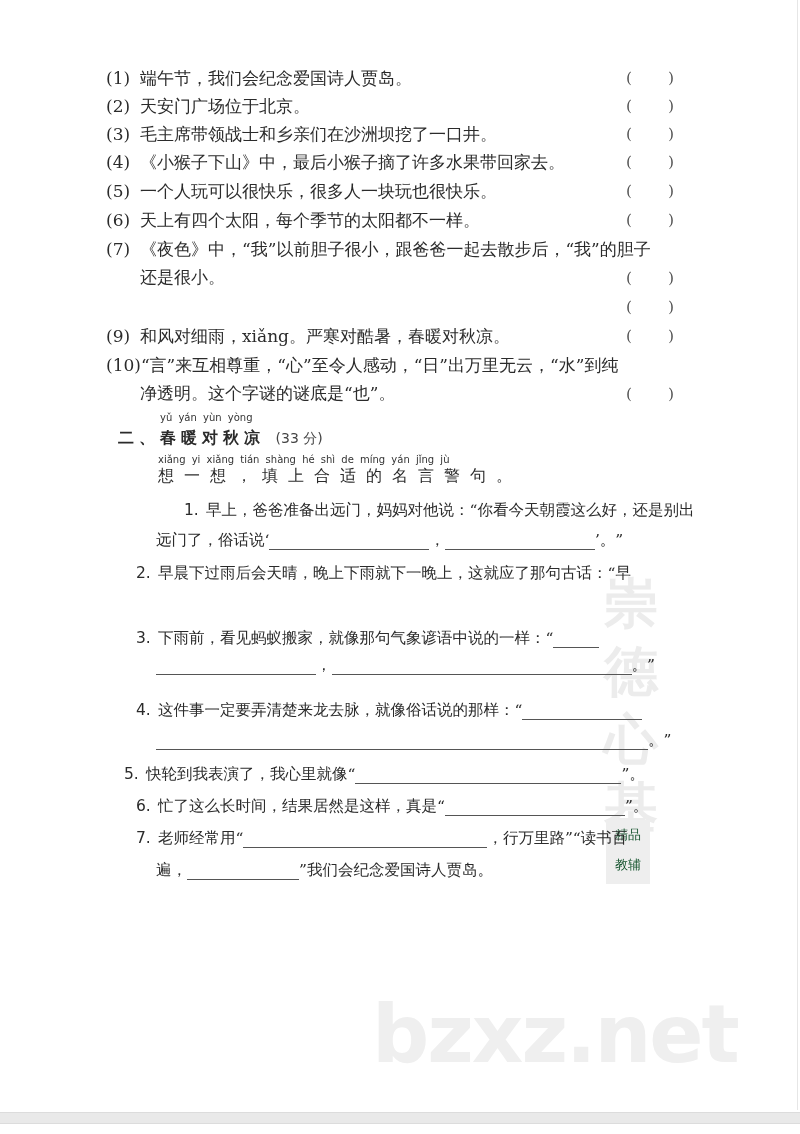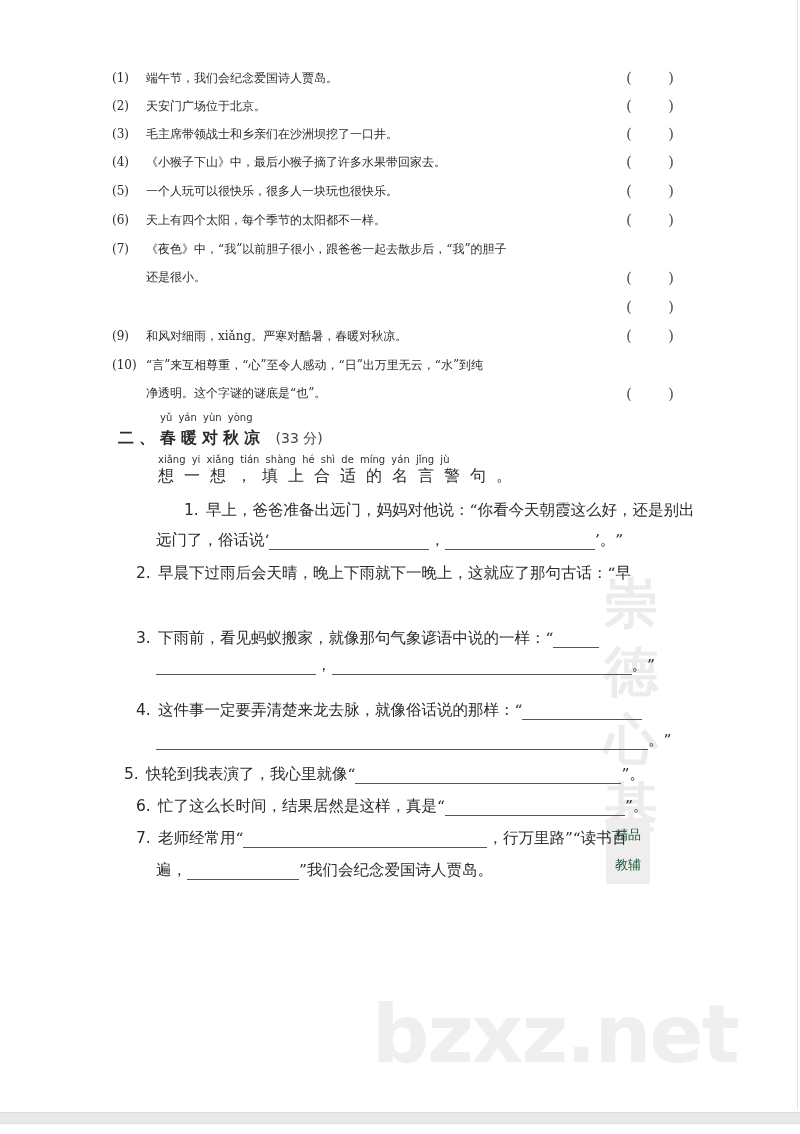--- a/index.html
+++ b/index.html
@@ -4,21 +4,21 @@
 <style>
   html, body { margin: 0; padding: 0; }
   body {
     width: 800px; height: 1134px; background: #ffffff; position: relative; overflow: hidden;
     font-family: "DejaVu Serif", "Liberation Serif", serif; color: #2b2b2b;
   }
   .page { position: absolute; left: 0; top: 0; width: 797px; height: 1110px; background: #fff; border-right: 1px solid #e6e6e6; }
   .bottom-bar { position: absolute; left: 0; top: 1112px; width: 800px; height: 10px; background: #e9e9e9; border-top: 1px solid #dcdcdc; border-bottom: 1px solid #dcdcdc; }
   .below { position: absolute; left: 0; top: 1124px; width: 800px; height: 10px; background: #fff; }
 
-  .tf-item { position: absolute; left: 112px; width: 560px; font-size: 12px; line-height: 28px; white-space: nowrap; }
+  .tf-item { position: absolute; left: 106px; width: 560px; font-size: 17px; line-height: 28px; white-space: nowrap; }
   .tf-item .num { display: inline-block; min-width: 34px; }
   .tf-item .cont { position: absolute; left: 34px; top: 28px; }
   .paren { position: absolute; left: 626px; width: 50px; font-size: 15.5px; line-height: 28px; color: #555; }
   .paren .l { position: absolute; left: 0; }
   .paren .r { position: absolute; left: 42px; }
 
   .pinyin { position: absolute; font-family: "DejaVu Sans", "Liberation Sans", sans-serif; font-size: 10px; color: #333; white-space: nowrap; word-spacing: 3px; }
   .section-title { position: absolute; left: 118px; top: 428px; font-family: "DejaVu Sans", "Liberation Sans", sans-serif; font-weight: bold; font-size: 16px; letter-spacing: 5px; white-space: nowrap; }
   .section-title .score { font-weight: normal; letter-spacing: 0; font-size: 14px; color: #444; }
   .instruction { position: absolute; left: 158px; top: 466px; font-size: 16px; letter-spacing: 10px; white-space: nowrap; }

